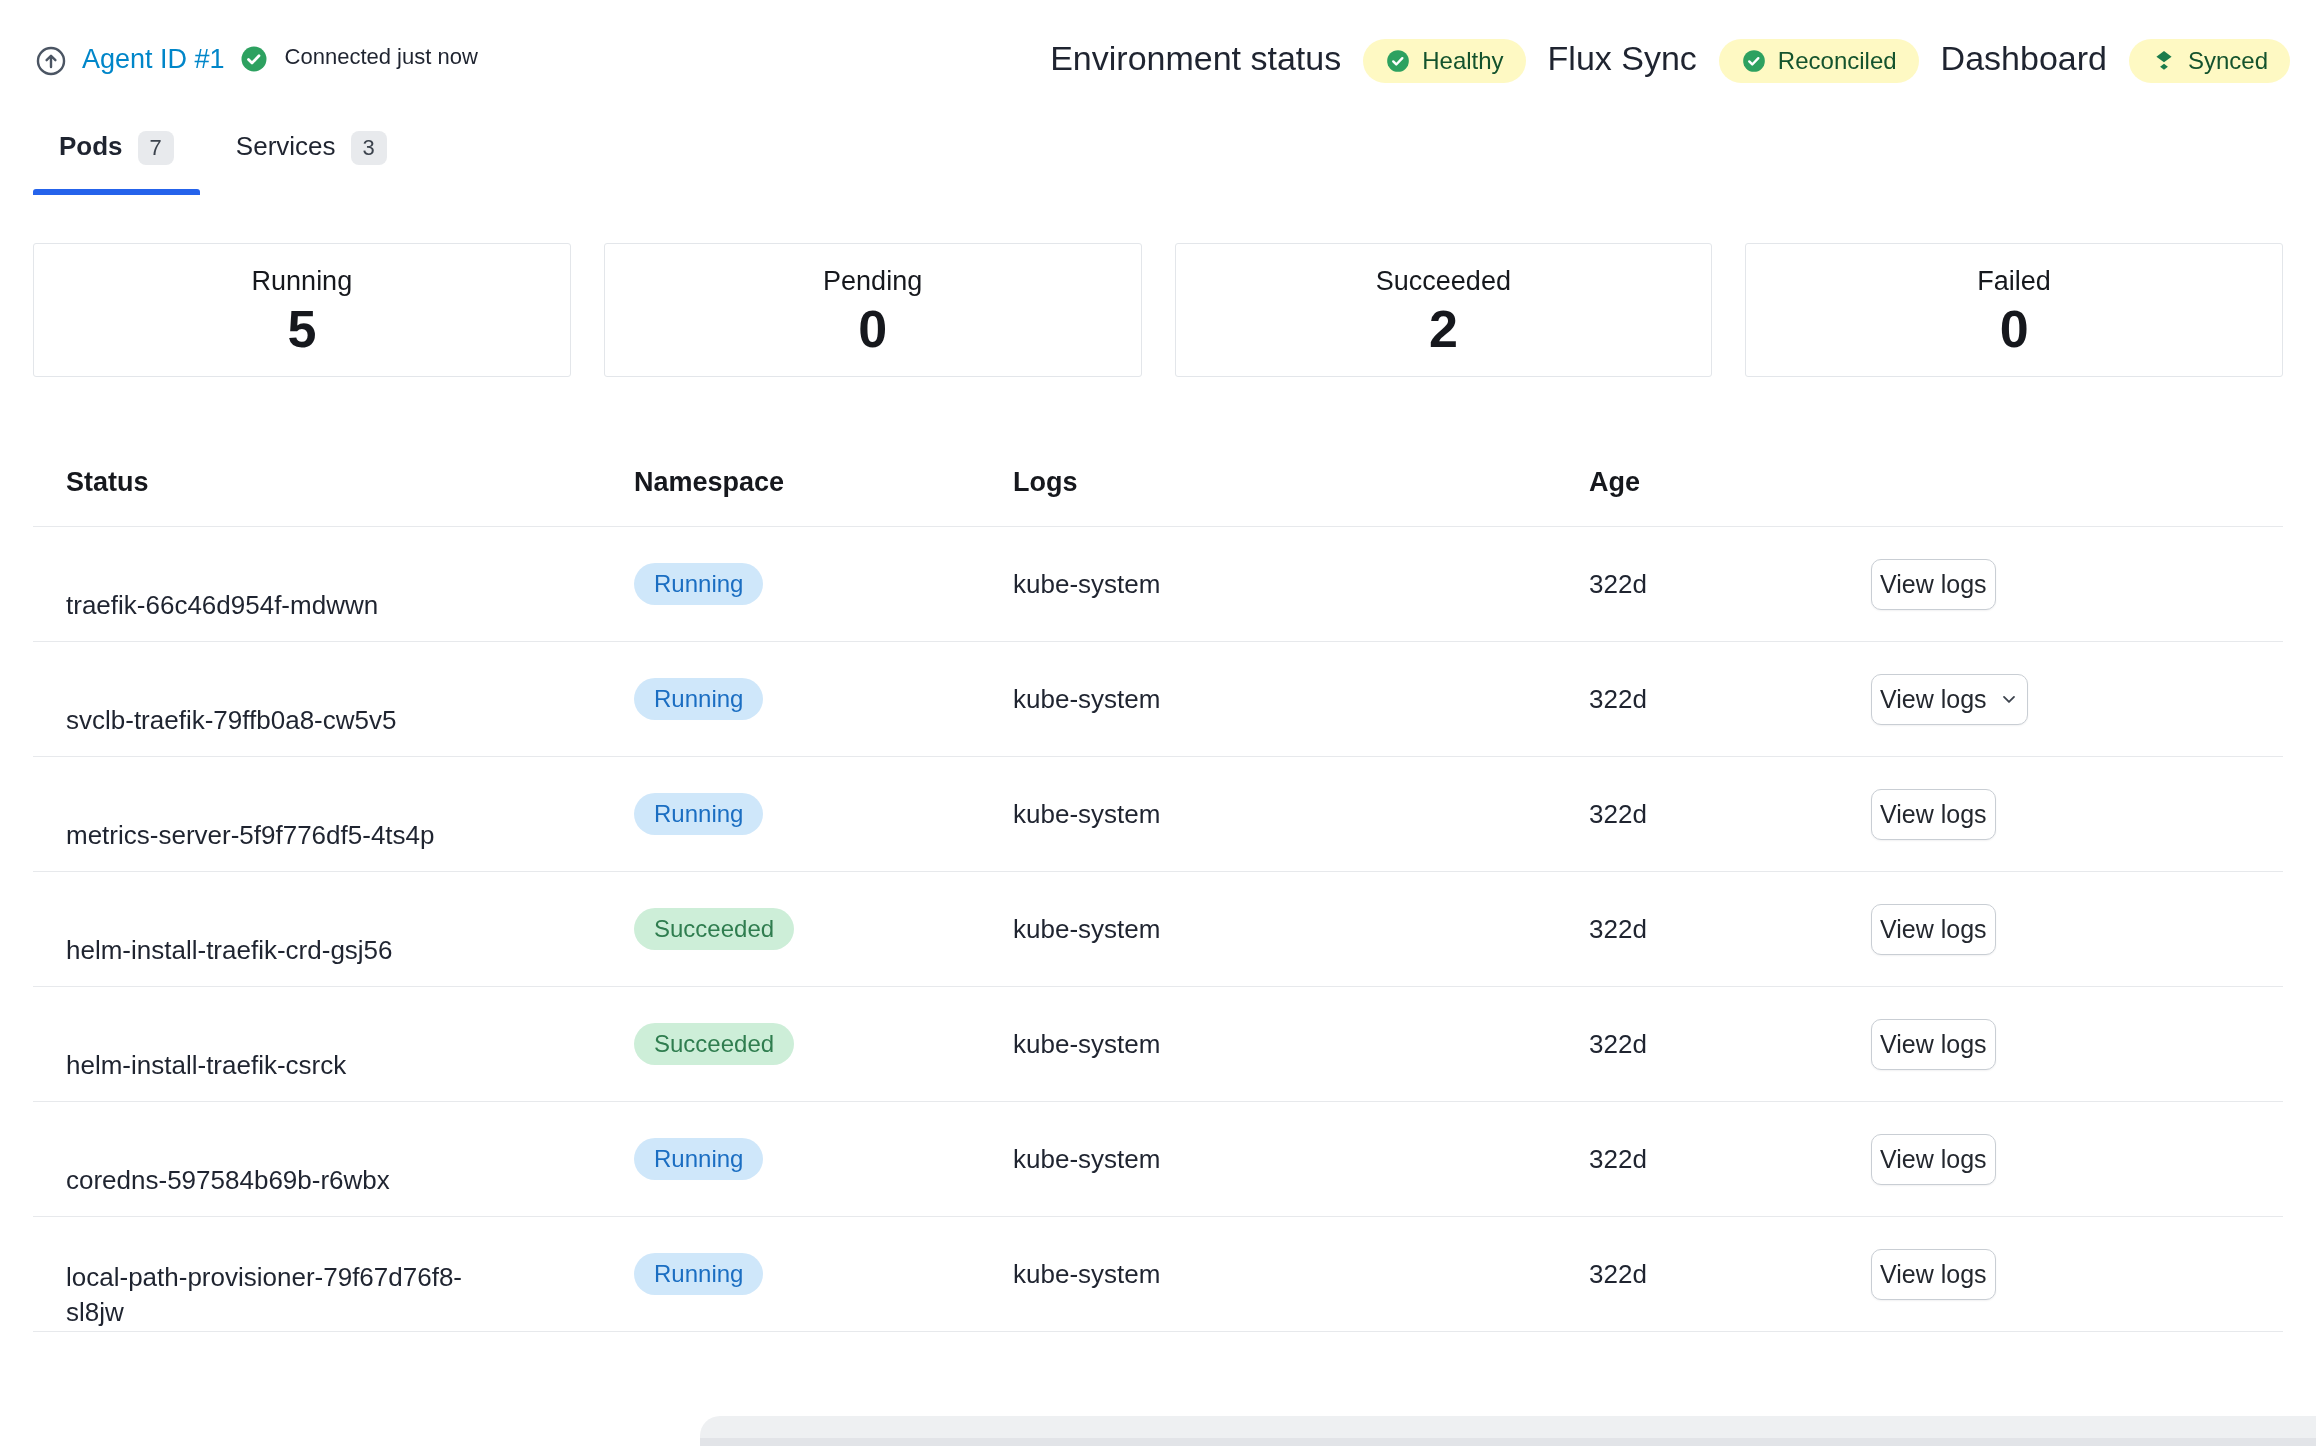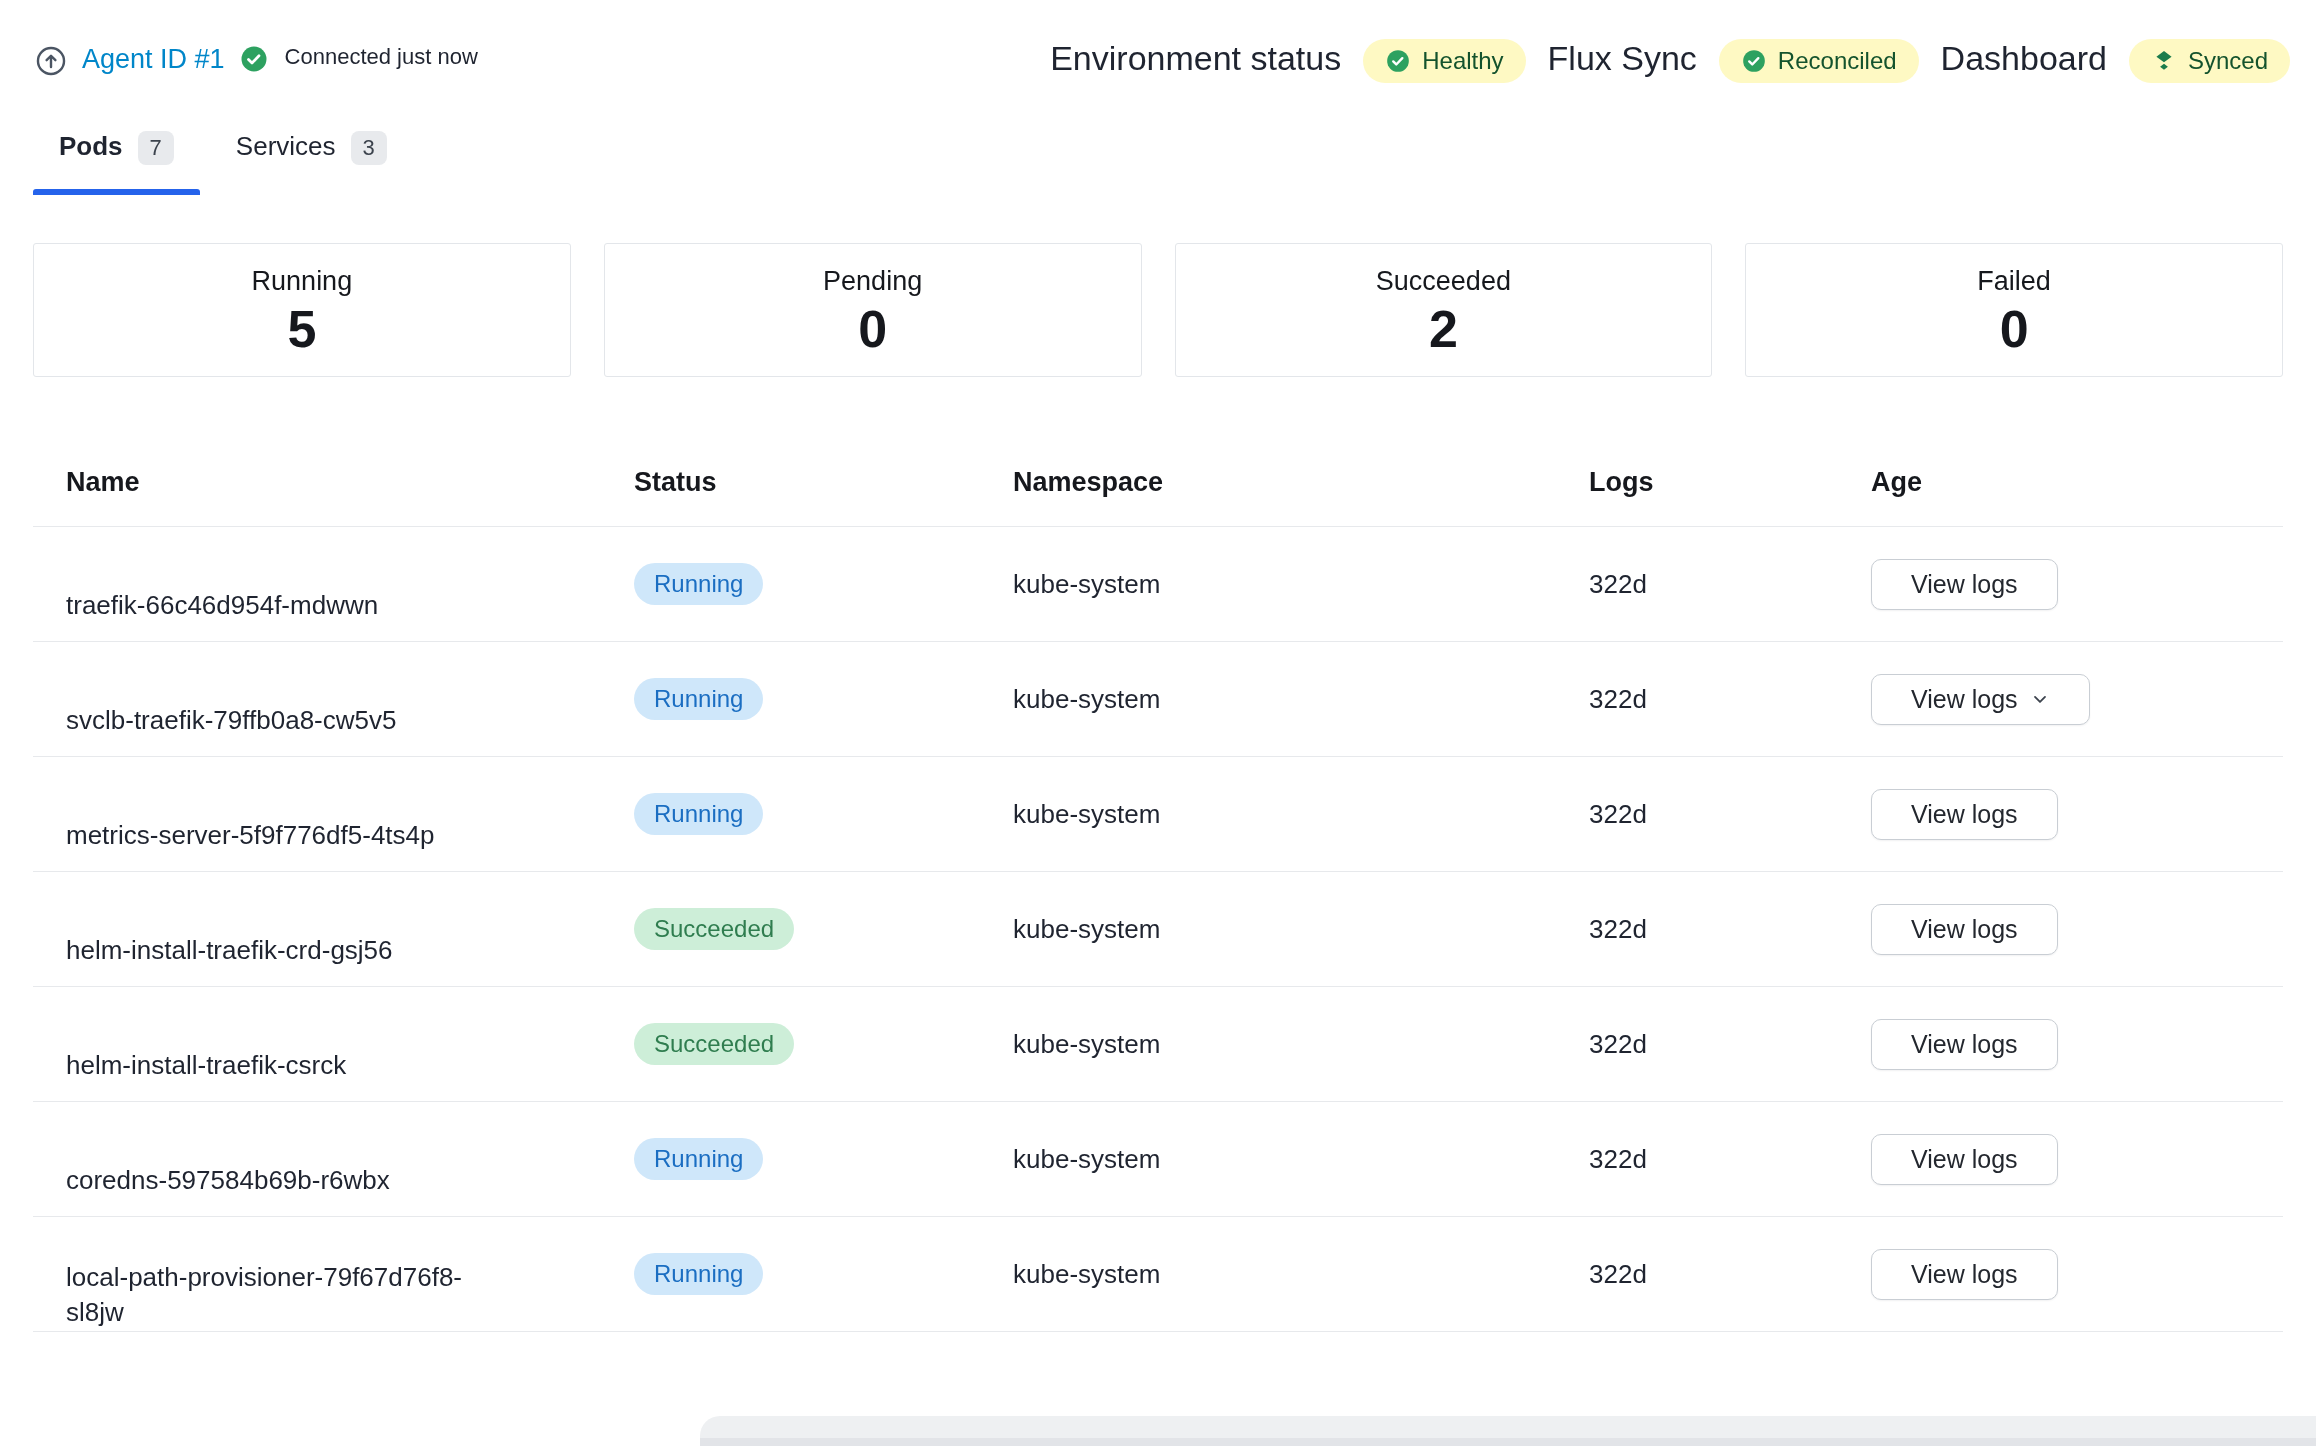--- a/index.html
+++ b/index.html
@@ -85,21 +85,21 @@
   .status-pill {
     display:inline-block; border-radius:999px;
     padding:8px 20px; font-size:24px; line-height:1.1;
   }
   .status-pill.blue  { background:#cfe7fa; color:#1b6ec2; }
   .status-pill.green { background:#cdeed8; color:#2f7d4f; }
 
   .logs-btn {
     display:inline-flex; align-items:center; gap:12px;
     background:#ffffff; border:1.5px solid #c9ced4; border-radius:10px;
-    padding:10px 39px; font-size:25px; color:#23272e;
+    padding:10px 8px; font-size:25px; color:#23272e;
     font-family:"Liberation Sans", sans-serif;
     box-shadow:0 1px 2px rgba(20,24,32,0.06);
     cursor:pointer;
   }
 
   
   .bottom-sheet {
     position:absolute; bottom:0; left:700px; right:0; height:30px;
     background:#eef0f2; border-top-left-radius:20px;
   }
@@ -190,21 +190,20 @@
     <div class="stat-value">2</div>
   </div>
   <div class="stat-card">
     <div class="stat-label">Failed</div>
     <div class="stat-value">0</div>
   </div>
 </section>
 
 <section class="table">
   <div class="trow thead">
-    <div>Name</div>
     <div>Status</div>
     <div>Namespace</div>
     <div>Logs</div>
     <div>Age</div>
   </div>
 
   <div class="trow tbody-row">
     <div class="cell-name"><span class="nm">traefik-66c46d954f-mdwwn</span></div>
     <div><span class="status-pill blue">Running</span></div>
     <div>kube-system</div>

